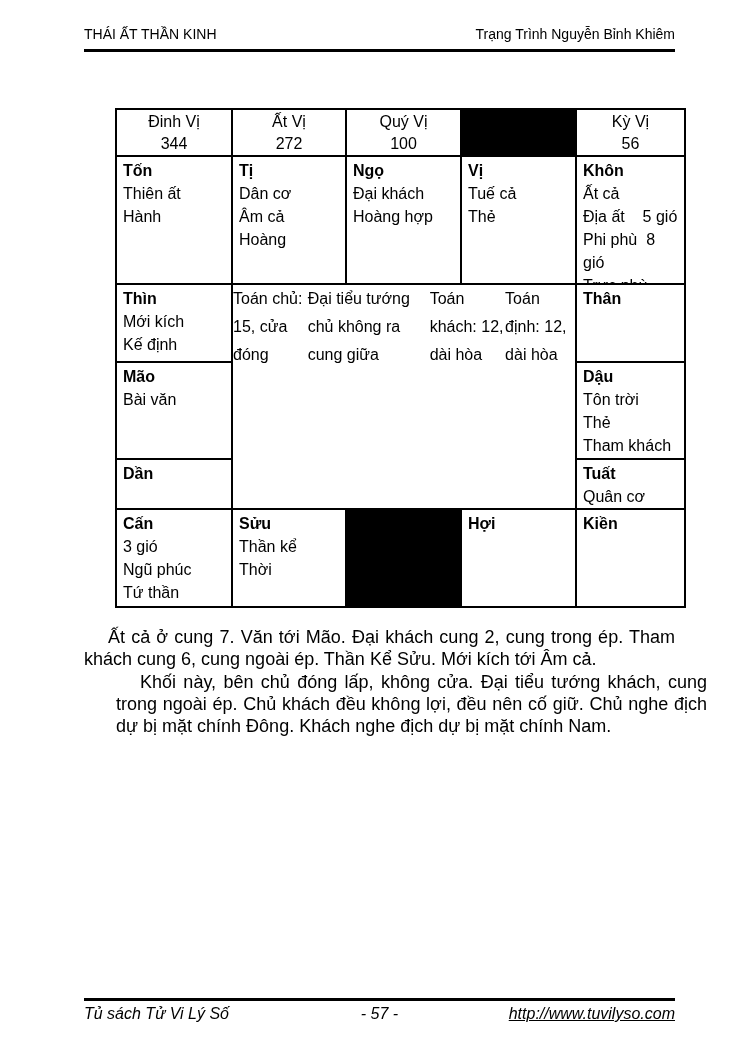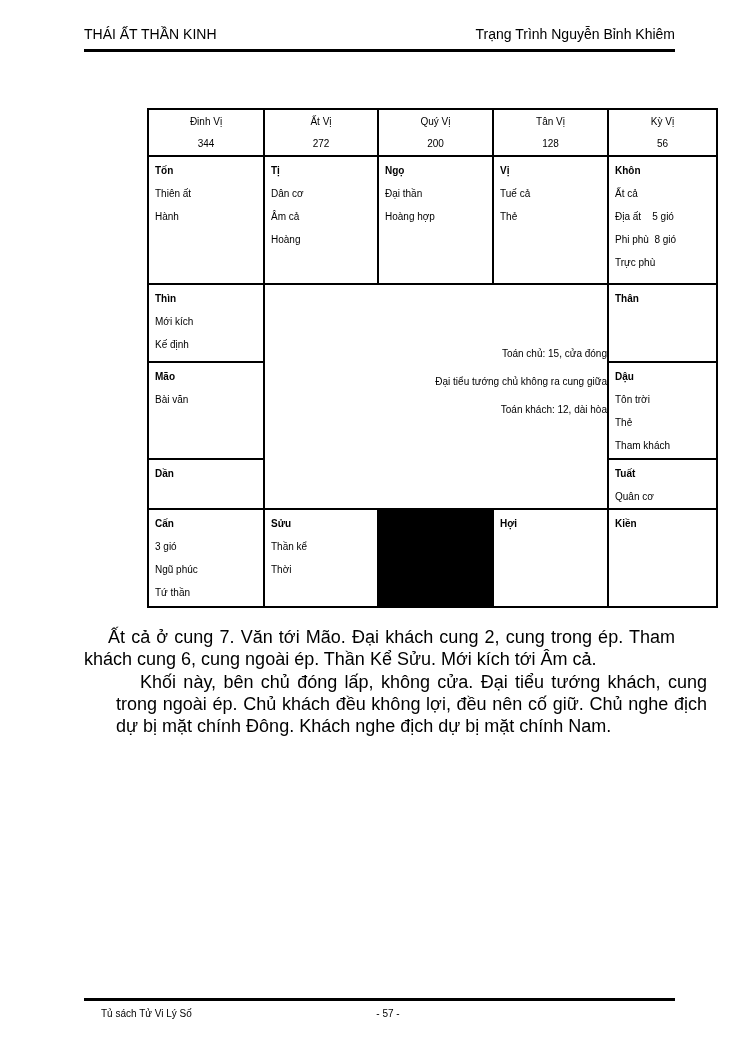--- a/index.html
+++ b/index.html
@@ -7,32 +7,32 @@
         font-family:"Liberation Sans",sans-serif;color:#000;overflow:hidden;}
   .hdr{position:absolute;left:84px;right:69px;top:26px;display:flex;
        justify-content:space-between;font-size:14px;line-height:16px;}
   .rule{position:absolute;left:84px;right:69px;height:3px;background:#000;}
   .rule-top{top:49px;}
   .rule-bottom{top:998px;}
   .grid{position:absolute;left:115px;top:108px;display:grid;background:#000;
         padding:2px;gap:2px;
         grid-template-columns:114px 112px 113px 113px 107px;
         grid-template-rows:45px 126px 76px 95px 48px 96px;
-        font-size:10px;margin-left:32px;}
+        font-size:16px;}
   .hcell{background:#fff;text-align:center;line-height:22px;padding-top:1px;overflow:hidden;}
   .cell{background:#fff;padding:2px 6px 0 6px;line-height:23px;overflow:hidden;}
   .cell .title{font-weight:bold;}
-  .center-cell{background:#fff;display:flex;flex-direction:column;justify-content:center;
-        text-align:right;line-height:28px;padding-bottom:30px;overflow:hidden;}
+  .center-cell{background:#fff;display:flex;flex-direction:row;justify-content:center;
+        text-align:left;line-height:28px;padding-bottom:30px;overflow:hidden;}
   .para{position:absolute;left:84px;width:591px;margin:0;font-size:18px;
         line-height:22px;text-align:justify;text-indent:24px;}
   .p1{top:626px;}
   .p2{top:671px;margin-left:32px;}
-  .ftr{position:absolute;left:101px;right:69px;top:1006px;display:grid;
-       grid-template-columns:1fr auto 1fr;font-size:10px;line-height:16px;}
+  .ftr{position:absolute;left:84px;right:69px;top:1006px;display:grid;
+       grid-template-columns:1fr auto 1fr;font-size:16px;line-height:16px;font-style:italic;}
   .ftr .fl{text-align:left;}
   .ftr .fc{}
   .ftr .fr{text-align:right;}
   .ftr a{color:#000;text-decoration:underline;}
 </style>
 </head>
 <body>
 
 <div class="page">
 
@@ -47,45 +47,41 @@
     <div class="hcell" style="grid-area:1/1">
       <div>Đinh Vị</div>
       <div>344</div>
     </div>
     <div class="hcell" style="grid-area:1/2">
       <div>Ất Vị</div>
       <div>272</div>
     </div>
     <div class="hcell" style="grid-area:1/3">
       <div>Quý Vị</div>
-      <div>200</div>
-    </div>
-    <div class="hcell" style="grid-area:1/4">
-      <div>Tân Vị</div>
-      <div>128</div>
+      <div>100</div>
     </div>
     <div class="hcell" style="grid-area:1/5">
       <div>Kỳ Vị</div>
       <div>56</div>
     </div>
 
     <div class="cell" style="grid-area:2/1">
       <div class="title">Tốn</div>
       <div>Thiên ất</div>
       <div>Hành</div>
     </div>
     <div class="cell" style="grid-area:2/2">
       <div class="title">Tị</div>
       <div>Dân cơ</div>
       <div>Âm cả</div>
       <div>Hoàng</div>
     </div>
     <div class="cell" style="grid-area:2/3">
       <div class="title">Ngọ</div>
-      <div>Đại thần</div>
+      <div>Đại khách</div>
       <div>Hoàng hợp</div>
     </div>
     <div class="cell" style="grid-area:2/4">
       <div class="title">Vị</div>
       <div>Tuế cả</div>
       <div>Thẻ</div>
     </div>
     <div class="cell" style="grid-area:2/5">
       <div class="title">Khôn</div>
       <div>Ất cả</div>
@@ -104,20 +100,21 @@
       <div>Bài văn</div>
     </div>
     <div class="cell" style="grid-area:5/1">
       <div class="title">Dần</div>
     </div>
 
     <div class="center-cell" style="grid-area:3/2/6/5">
       <div>Toán chủ: 15, cửa đóng</div>
       <div>Đại tiểu tướng chủ không ra cung giữa</div>
       <div>Toán khách: 12, dài hòa</div>
+      <div>Toán định: 12, dài hòa</div>
     </div>
 
     <div class="cell" style="grid-area:3/5">
       <div class="title">Thân</div>
     </div>
     <div class="cell" style="grid-area:4/5">
       <div class="title">Dậu</div>
       <div>Tôn trời</div>
       <div>Thẻ</div>
       <div>Tham khách</div>
@@ -147,15 +144,16 @@
 
   </div>
 
   <p class="para p1">Ất cả ở cung 7. Văn tới Mão. Đại khách cung 2, cung trong ép. Tham khách cung 6, cung ngoài ép. Thần Kể Sửu. Mới kích tới Âm cả.</p>
   <p class="para p2">Khối này, bên chủ đóng lấp, không cửa. Đại tiểu tướng khách, cung trong ngoài ép. Chủ khách đều không lợi, đều nên cố giữ. Chủ nghe địch dự bị mặt chính Đông. Khách nghe địch dự bị mặt chính Nam.</p>
 
   <div class="rule rule-bottom"></div>
   <div class="ftr">
     <span class="fl">Tủ sách Tử Vi Lý Số</span>
     <span class="fc">- 57 -</span>
+    <span class="fr"><a href="#">http://www.tuvilyso.com</a></span>
   </div>
 
 </div>
 
 </body></html>

